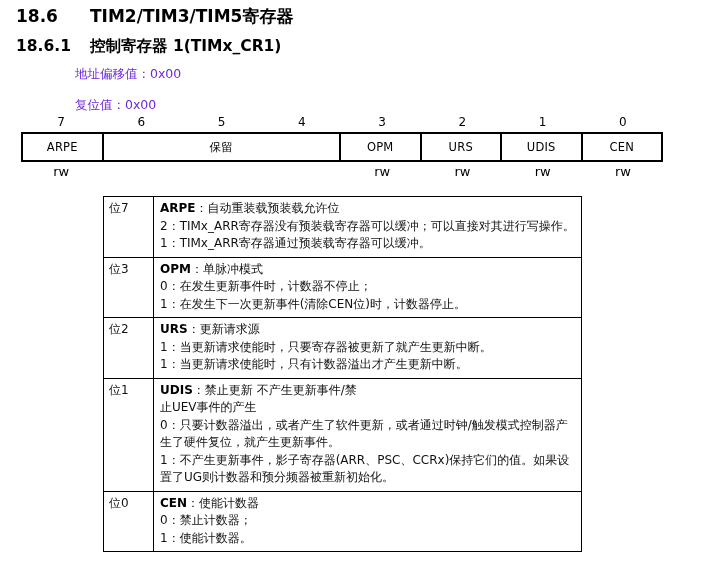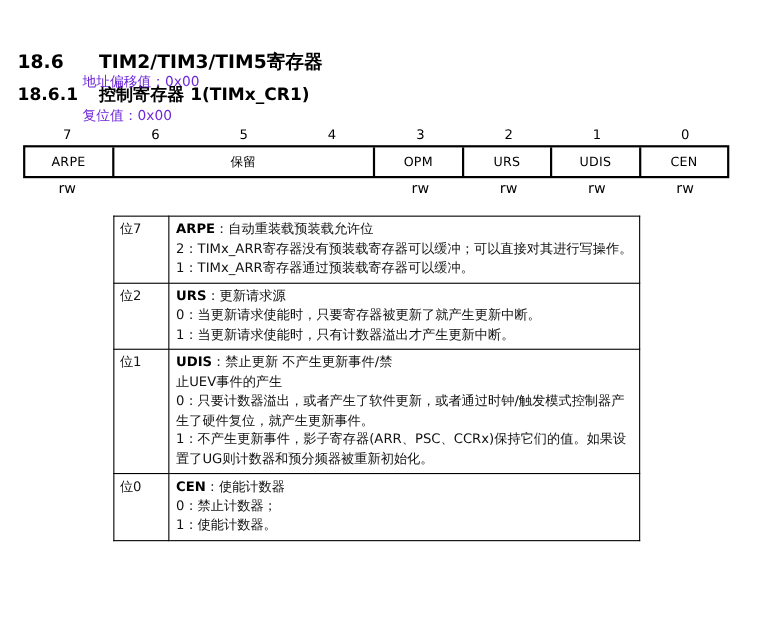--- a/index.html
+++ b/index.html
@@ -15,21 +15,20 @@
     color: #1a1a1a;
     overflow: hidden;
   }
 
   
   .h-sec {
     position: absolute;
     font-weight: bold;
     color: #000000;
     white-space: nowrap;
-    margin-top: 40px;
   }
   #heading-1 {
     left: 16px;
     top: 5px;
     font-size: 17px;
   }
   #heading-1 .num { display: inline-block; width: 74px; }
 
   #heading-2 {
     left: 16px;
@@ -178,24 +177,32 @@
   <tbody>
       <tr>
         <td class="bitcol">位7</td>
         <td>
           <span class="line"><span class="fieldname">ARPE</span><span>：自动重装载预装载允许位</span></span>
           <span class="line">2：TIMx_ARR寄存器没有预装载寄存器可以缓冲；可以直接对其进行写操作。</span>
           <span class="line">1：TIMx_ARR寄存器通过预装载寄存器可以缓冲。</span>
         </td>
       </tr>
       <tr>
+        <td class="bitcol">位3</td>
+        <td>
+          <span class="line"><span class="fieldname">OPM</span><span>：单脉冲模式</span></span>
+          <span class="line">0：在发生更新事件时，计数器不停止；</span>
+          <span class="line">1：在发生下一次更新事件(清除CEN位)时，计数器停止。</span>
+        </td>
+      </tr>
+      <tr>
         <td class="bitcol">位2</td>
         <td>
           <span class="line"><span class="fieldname">URS</span><span>：更新请求源</span></span>
-          <span class="line">0：当更新请求使能时，只要寄存器被更新了就产生更新中断。</span>
+          <span class="line">1：当更新请求使能时，只要寄存器被更新了就产生更新中断。</span>
           <span class="line">1：当更新请求使能时，只有计数器溢出才产生更新中断。</span>
         </td>
       </tr>
       <tr>
         <td class="bitcol">位1</td>
         <td>
           <span class="line"><span class="fieldname">UDIS</span><span>：禁止更新 不产生更新事件/禁</span></span>
           <span class="line">止UEV事件的产生</span>
           <span class="line">0：只要计数器溢出，或者产生了软件更新，或者通过时钟/触发模式控制器产生了硬件复位，就产生更新事件。</span>
           <span class="line">1：不产生更新事件，影子寄存器(ARR、PSC、CCRx)保持它们的值。如果设置了UG则计数器和预分频器被重新初始化。</span>

